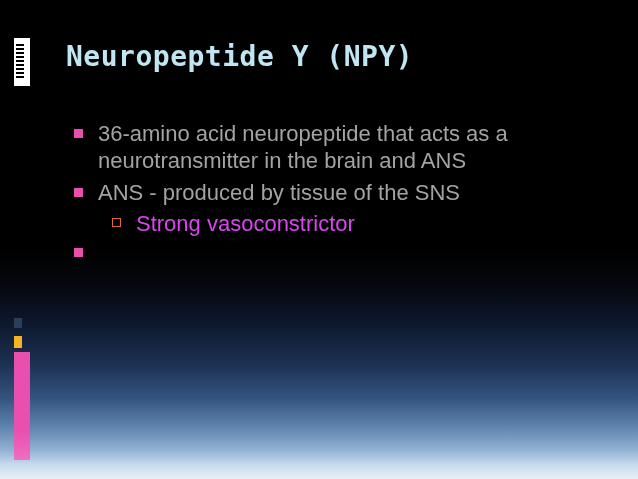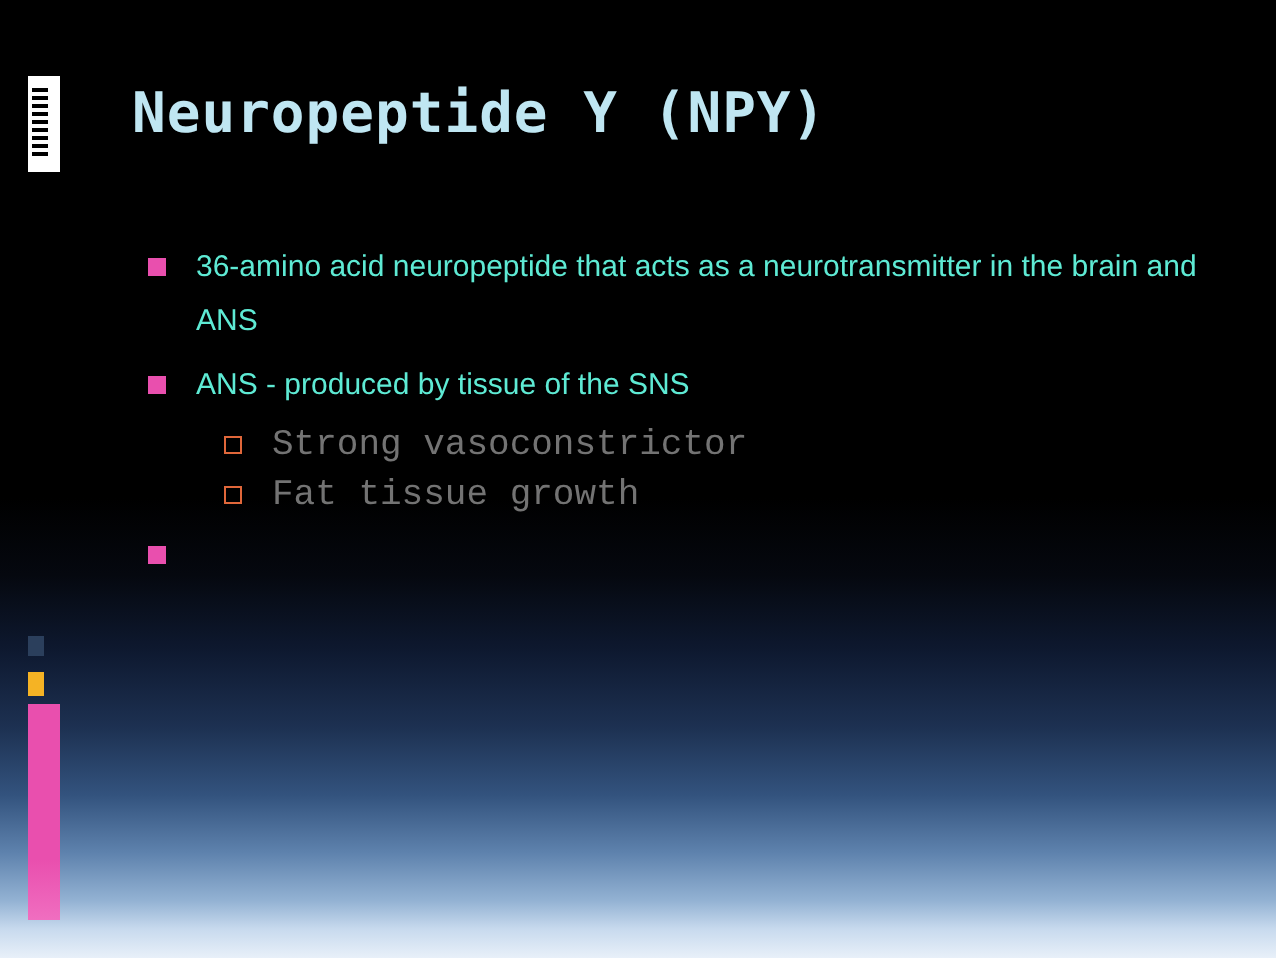--- a/index.html
+++ b/index.html
@@ -107,40 +107,39 @@
     position: absolute;
     left: 62px;
     top: 120px;
     width: 556px;
     color: #ffffff;
   }
 
   .l1 {
     position: relative;
     padding-left: 36px;
-    font-size: 15px;
+    font-size: 22px;
     line-height: 27px;
     margin-bottom: 5px;
-    color: #5eead4;
+    color: #a3a3a3;
   }
   .l1 .bullet {
     position: absolute;
     left: 12px;
     top: 9px;
     width: 9px;
     height: 9px;
     background: #e94fae;
   }
   .l2 {
     position: relative;
     padding-left: 74px;
-    font-size: 18px;
+    font-size: 22px;
     line-height: 25px;
-    color: #737373;
-    font-family: Liberation Mono, monospace;
+    color: #d946ef;
   }
   .l2 .bullet-o {
     position: absolute;
     left: 50px;
     top: 7px;
     width: 7px;
     height: 7px;
     border: 1.5px solid #e0673a;
     background: transparent;
   }
@@ -172,24 +171,20 @@
     <div class="l1">
       <span class="bullet"></span>
       <span>ANS - produced by tissue of the SNS</span>
     </div>
 
     <div class="l2">
       <span class="bullet-o"></span>
       <span>Strong vasoconstrictor</span>
     </div>
 
-    <div class="l2">
-      <span class="bullet-o"></span>
-      <span>Fat tissue growth</span>
-    </div>
 
     <div class="spacer-sm"></div>
 
     <div class="l1">
       <span class="bullet"></span>
     </div>
 
   </div>
 </div>
 

